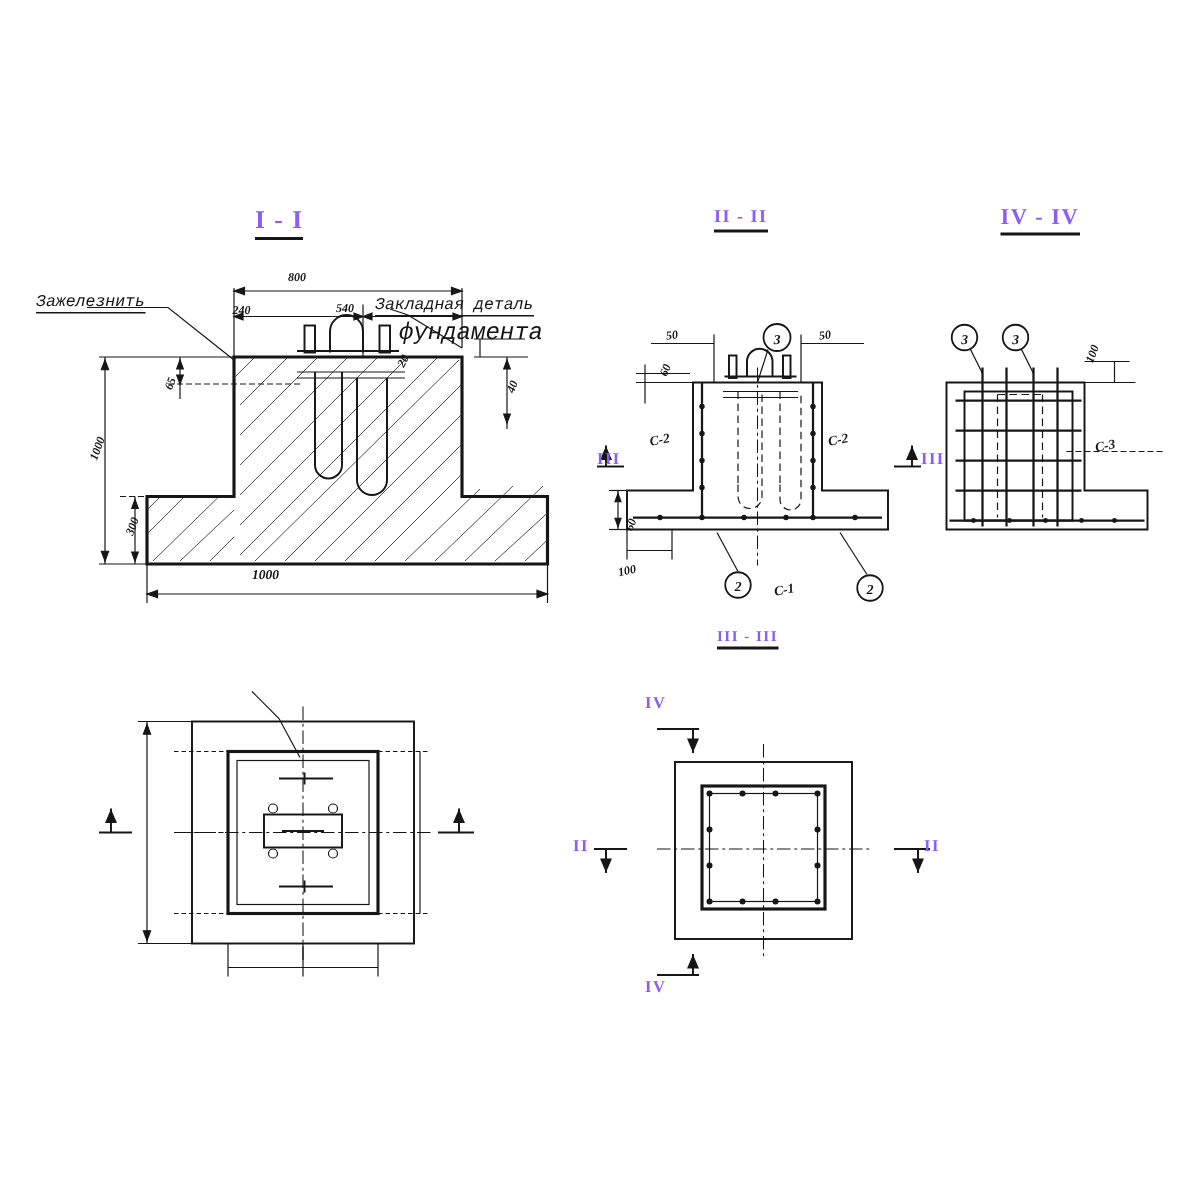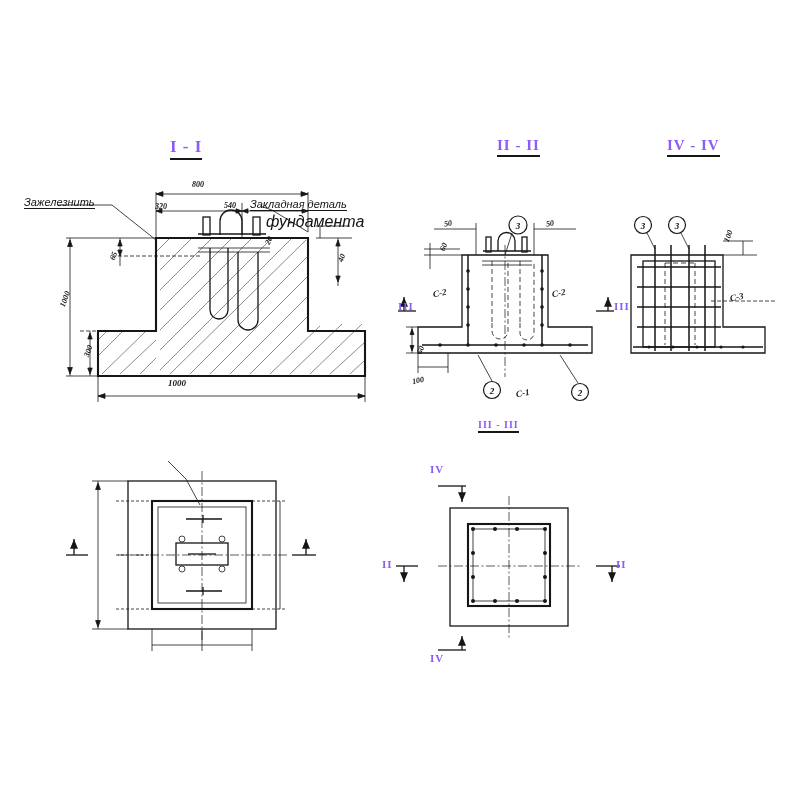--- a/index.html
+++ b/index.html
@@ -1,21 +1,21 @@
 <!DOCTYPE html>
 <html><head>
 <meta charset="utf-8">
 <style>
   html,body{margin:0;padding:0;background:#fff;}
   body{width:800px;height:800px;position:relative;overflow:hidden;
        font-family:"Liberation Serif",serif;color:#1a1a1a;}
   #sheet{position:absolute;inset:0;}
   .wm{position:absolute;pointer-events:none;}
   .lbl{position:absolute;white-space:nowrap;font-style:italic;
-       font-family:Liberation Sans, sans-serif;color:#141414;}
+       font-family:Liberation Mono, monospace;color:#141414;}
   .sect-title{position:absolute;font-weight:bold;letter-spacing:1px;
        font-family:"Liberation Serif",serif;color:#8b5cf6;}
   .dim{position:absolute;font-size:8px;font-style:italic;font-weight:bold;
        color:#151515;white-space:nowrap;font-family:"Liberation Serif",serif;}
   .dimv{transform-origin:left top;}
   svg{position:absolute;left:0;top:0;overflow:visible;}
   .ln{stroke:#161616;fill:none;}
   .thin{stroke-width:.8}
   .med{stroke-width:1.3}
   .thick{stroke-width:2.1}
@@ -130,30 +130,30 @@
       <path d="M78 226 l7 -2.4 v4.8 z" fill="#161616"></path>
       <path d="M345 226 l-7 -2.4 v4.8 z" fill="#161616"></path>
     </g>
   </svg>
 
   <div class="lbl" style="left:24px;top:196px;font-size:11px;border-bottom:1.4px solid #161616;">Зажелезнить</div>
   <div class="lbl" style="left:250px;top:198px;font-size:11px;border-bottom:1.4px solid #161616;">Закладная деталь</div>
   <div class="lbl" style="left:266px;top:213px;font-size:16px;">фундамента</div>
 
   <div class="dim" style="left:192px;top:180px;">800</div>
-  <div class="dim" style="left:155px;top:202px;">320</div>
+  <div class="dim" style="left:155px;top:202px;">240</div>
   <div class="dim" style="left:224px;top:201px;">540</div>
   <div class="dim dimv" style="left:263px;top:242px;transform:rotate(-62deg);">20</div>
   <div class="dim dimv" style="left:108px;top:258px;transform:rotate(-70deg);">65</div>
   <div class="dim dimv" style="left:336px;top:260px;transform:rotate(-70deg);">40</div>
   <div class="dim dimv" style="left:58px;top:305px;transform:rotate(-70deg);">1000</div>
   <div class="dim dimv" style="left:82px;top:355px;transform:rotate(-70deg);">300</div>
   <div class="dim" style="left:168px;top:378px;font-size:9px;">1000</div>
 
-  <div class="sect-title" style="left:497px;top:137px;font-size:15px;border-bottom:2px solid #161616;padding-bottom:1px;">II - II</div>
+  <div class="sect-title" style="left:476px;top:137px;font-size:12px;border-bottom:2px solid #161616;padding-bottom:1px;">II - II</div>
 
   <svg width="230" height="250" style="left:400px;top:205px">
 
     <path class="ln med" d="M62 50 L148 50 L148 122 L192 122 L192 148 L18 148 L18 122 L62 122 Z"></path>
 
     <g class="ln dash">
       <line x1="92" y1="56" x2="92" y2="118"></line>
       <line x1="120" y1="56" x2="120" y2="118"></line>
       <path d="M92 118 L92 126 A8 8 0 0 0 108 126 L108 56"></path>
       <path d="M120 118 L120 128 A7 7 0 0 0 134 128 L134 56"></path>

